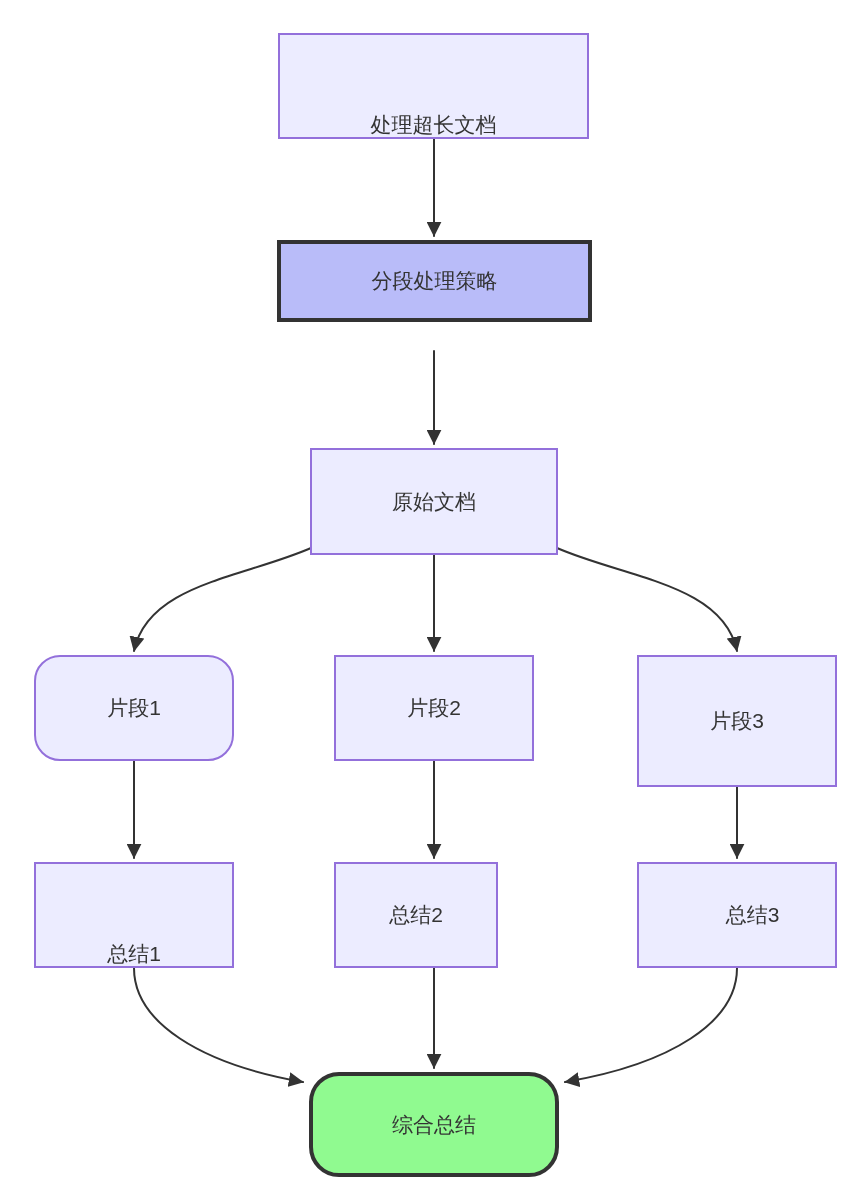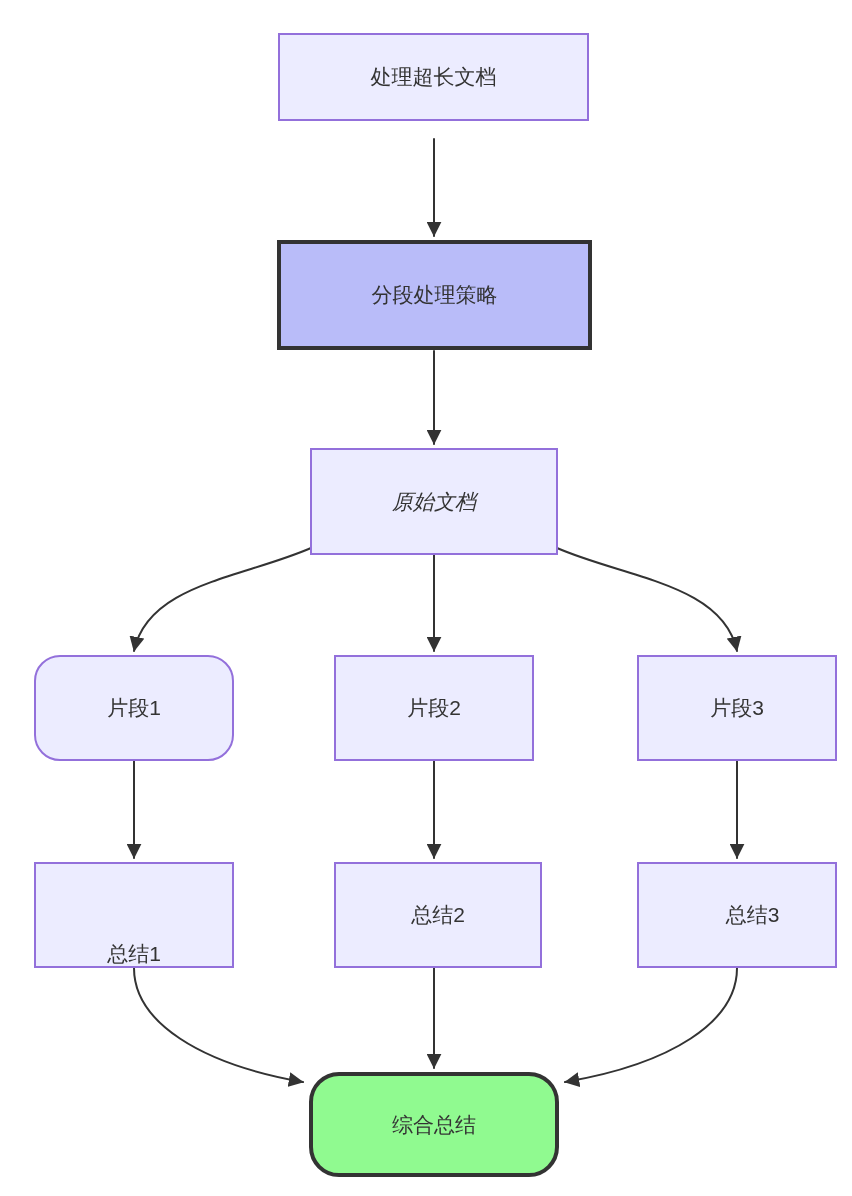--- a/index.html
+++ b/index.html
@@ -46,28 +46,28 @@
   }
   .node--emphasis {
     background: var(--emphasis-fill, #B9BCF9);
     border: 4px solid var(--emphasis-border, #333333);
   }
   .node--success {
     background: var(--success-fill, #90FA90);
     border: 4px solid var(--success-border, #333333);
   }
   
-  .n-a  { left: 278px; top: 33px;   width: 311px; height: 88px; }
-  .n-b  { left: 277px; top: 240px;  width: 315px; height: 110px; }
-  .n-c  { left: 310px; top: 448px;  width: 248px; height: 107px; font-style: italic; }
+  .n-a  { left: 278px; top: 33px;   width: 311px; height: 106px; align-items: flex-end; }
+  .n-b  { left: 277px; top: 240px;  width: 315px; height: 82px; }
+  .n-c  { left: 310px; top: 448px;  width: 248px; height: 107px; }
   .n-d1 { left: 34px;  top: 655px;  width: 200px; height: 106px; border-radius: 26px; }
   .n-d2 { left: 334px; top: 655px;  width: 200px; height: 106px; text-align: center; }
-  .n-d3 { left: 637px; top: 655px;  width: 200px; height: 106px; }
+  .n-d3 { left: 637px; top: 655px;  width: 200px; height: 132px; }
   .n-e1 { left: 34px;  top: 862px;  width: 200px; height: 106px; align-items: flex-end; }
-  .n-e2 { left: 334px; top: 862px;  width: 208px; height: 106px; }
+  .n-e2 { left: 334px; top: 862px;  width: 164px; height: 106px; }
   .n-e3 { left: 637px; top: 862px;  width: 200px; height: 106px; padding-left: 31px; }
   .n-f  { left: 309px; top: 1072px; width: 250px; height: 105px; border-radius: 30px; }
 </style>
 </head>
 <body>
 
 <div class="canvas">
 
   <svg class="edge-layer" viewBox="0 0 852 1196" xmlns="http://www.w3.org/2000/svg">
     <defs>

